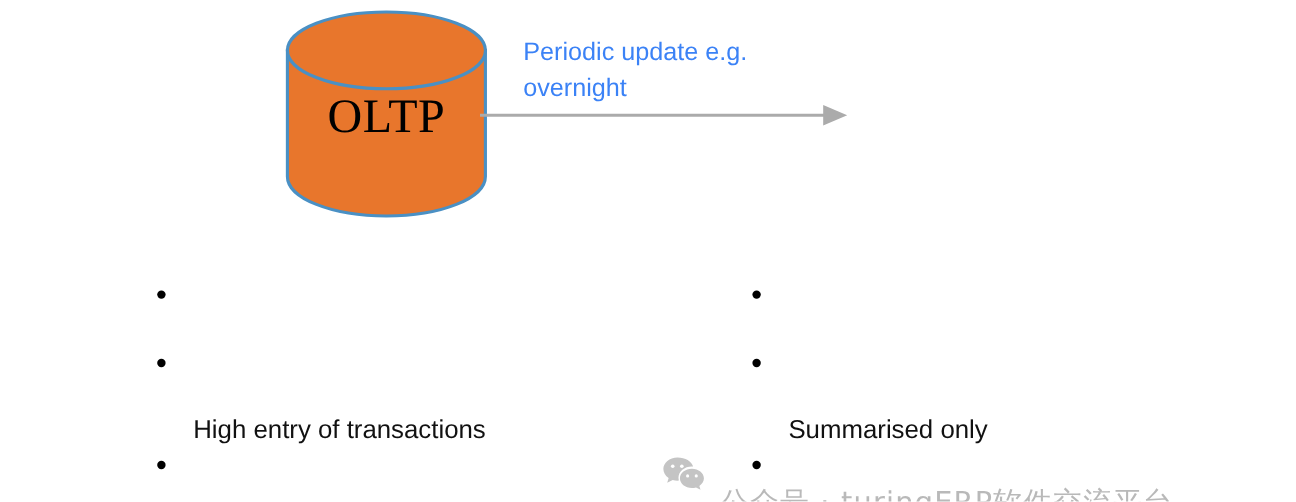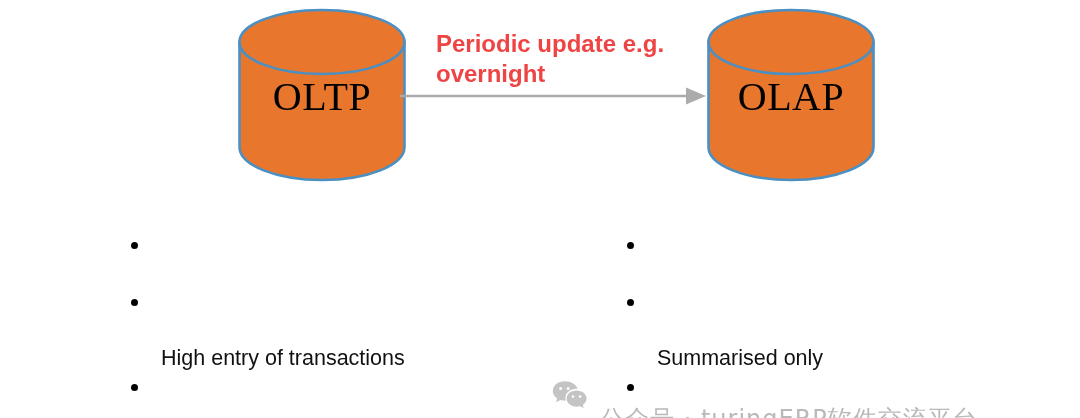--- a/index.html
+++ b/index.html
@@ -64,25 +64,24 @@
     top: 84px;
     width: 310px;
     height: 26px;
   }
 
   #arrow-label {
     position: absolute;
     left: 436px;
     top: 29px;
     width: 260px;
-    font-size: 24px;
+    font-size: 21px;
     line-height: 30px;
-    color: #ef4444;
+    color: #3b82f6;
     white-space: pre-line;
-    font-weight: bold;
   }
 
   
   .bullet-list {
     position: absolute;
     list-style: none;
     margin: 0;
     padding: 0;
     font-size: 21.5px;
     line-height: 28.5px;
@@ -135,27 +134,20 @@
 <div id="diagram-canvas">
 
   <div class="db-cylinder" id="cylinder-oltp">
     <svg class="cyl-svg" width="170" height="175" viewBox="0 0 170 175">
       <path d="M2.5,35 L2.5,140 A82.5,33 0 0 0 167.5,140 L167.5,35 Z" fill="#E8762C" stroke="#4A90C4" stroke-width="2.6"></path>
       <ellipse cx="85" cy="35" rx="82.5" ry="32" fill="#E8762C" stroke="#4A90C4" stroke-width="2.6"></ellipse>
     </svg>
     <div class="cyl-label">OLTP</div>
   </div>
 
-  <div class="db-cylinder" id="cylinder-olap">
-    <svg class="cyl-svg" width="170" height="175" viewBox="0 0 170 175">
-      <path d="M2.5,35 L2.5,140 A82.5,33 0 0 0 167.5,140 L167.5,35 Z" fill="#E8762C" stroke="#4A90C4" stroke-width="2.6"></path>
-      <ellipse cx="85" cy="35" rx="82.5" ry="32" fill="#E8762C" stroke="#4A90C4" stroke-width="2.6"></ellipse>
-    </svg>
-    <div class="cyl-label">OLAP</div>
-  </div>
 
   <svg id="flow-arrow" width="310" height="26" viewBox="0 0 310 26">
     <line x1="0" y1="12" x2="288" y2="12" stroke="#ABABAB" stroke-width="2.4"></line>
     <polygon points="286,3.5 306,12 286,20.5" fill="#ABABAB"></polygon>
   </svg>
 
   <div id="arrow-label">Periodic update e.g.
 overnight</div>
 
   <ul class="bullet-list" id="list-oltp">

